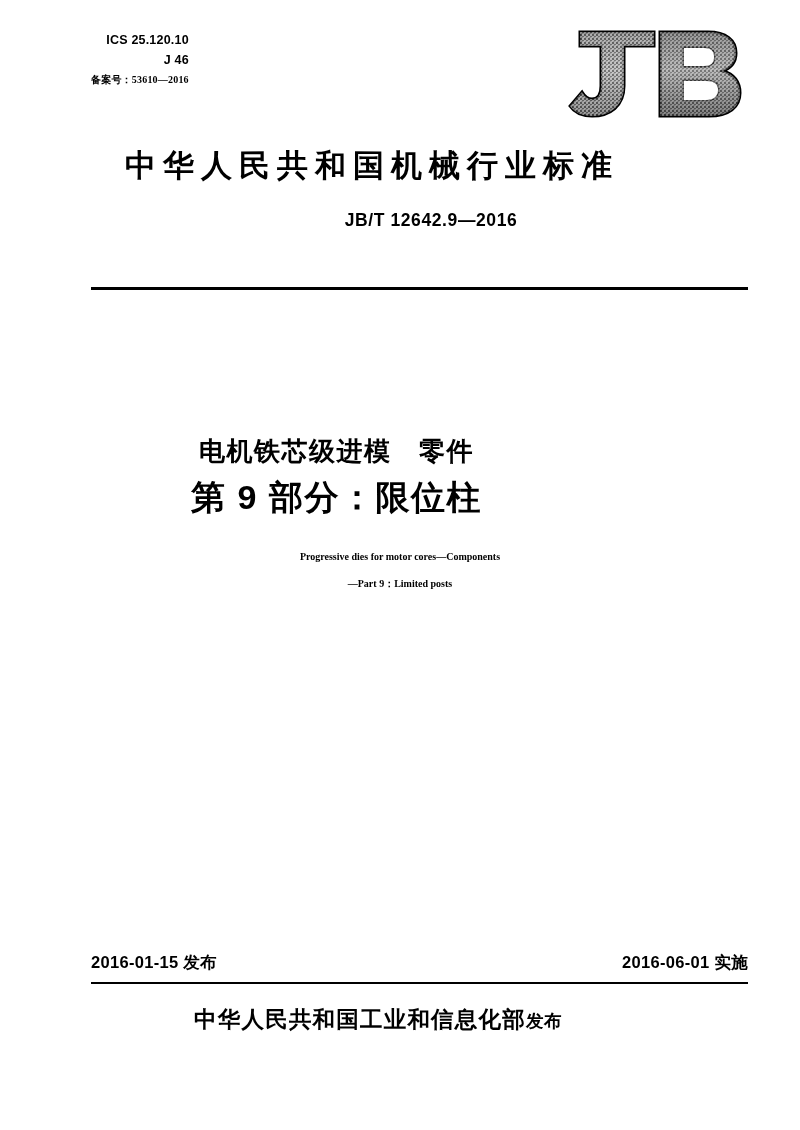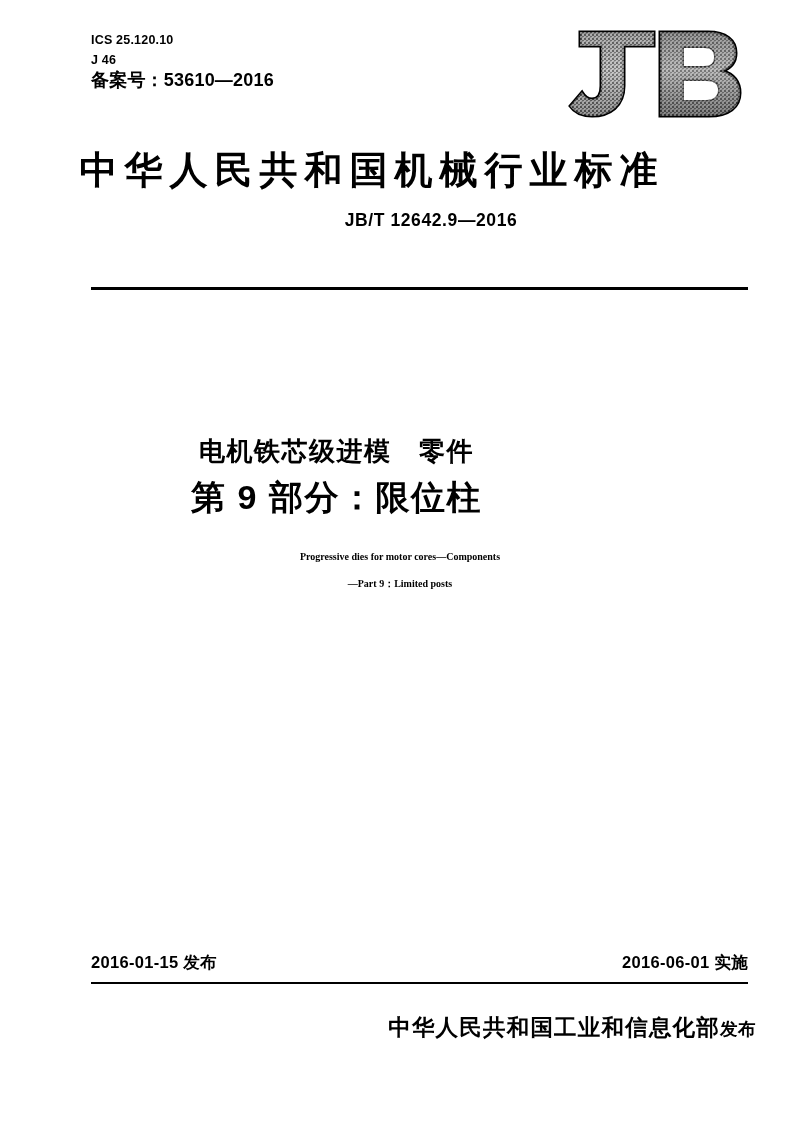--- a/index.html
+++ b/index.html
@@ -26,41 +26,41 @@
   
   .codes {
     position: absolute;
     left: 91px;
     top: 30px;
     font-size: 12.5px;
     font-weight: bold;
     line-height: 20px;
     letter-spacing: 0.2px;
   }
-  .codes div { white-space: nowrap; }
-  .codes .cn { font-size: 18px; }
+  .codes div { white-space: nowrap; text-align: right; }
+  .codes .cn { font-size: 10px; font-family: Liberation Serif, serif; }
 
   
   .jb-logo {
     position: absolute;
     right: 52px;
     top: 26px;
     width: 180px;
     height: 90px;
   }
   .jb-logo svg { display: block; }
 
   
   .std-title {
     position: absolute;
     left: 0;
     top: 145px;
     width: 744px;
     text-align: center;
-    font-size: 38px;
+    font-size: 31px;
     font-weight: bold;
     letter-spacing: 7px;
     font-family: "Liberation Sans", sans-serif;
   }
 
   
   .std-number {
     position: absolute;
     left: 0;
     top: 210px;
@@ -137,26 +137,25 @@
     letter-spacing: 0.3px;
   }
   .dates .date-item { white-space: nowrap; }
 
   
   .publisher {
     position: absolute;
     left: 0;
     top: 1004px;
     width: 756px;
-    text-align: right;
+    text-align: center;
     font-size: 22.5px;
     font-weight: bold;
     letter-spacing: 1.2px;
     white-space: nowrap;
-    margin-top: 8px;
   }
   .publisher .pub-suffix {
     font-size: 17.5px;
     letter-spacing: 0.5px;
   }
 </style>
 </head>
 <body>
 
 <div class="page">

